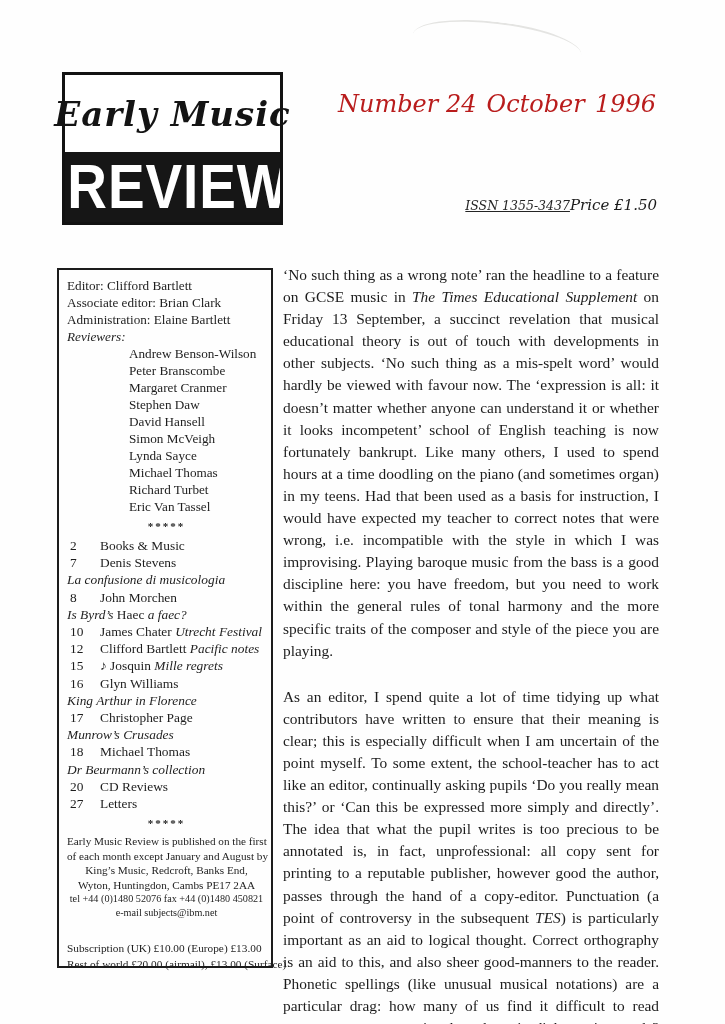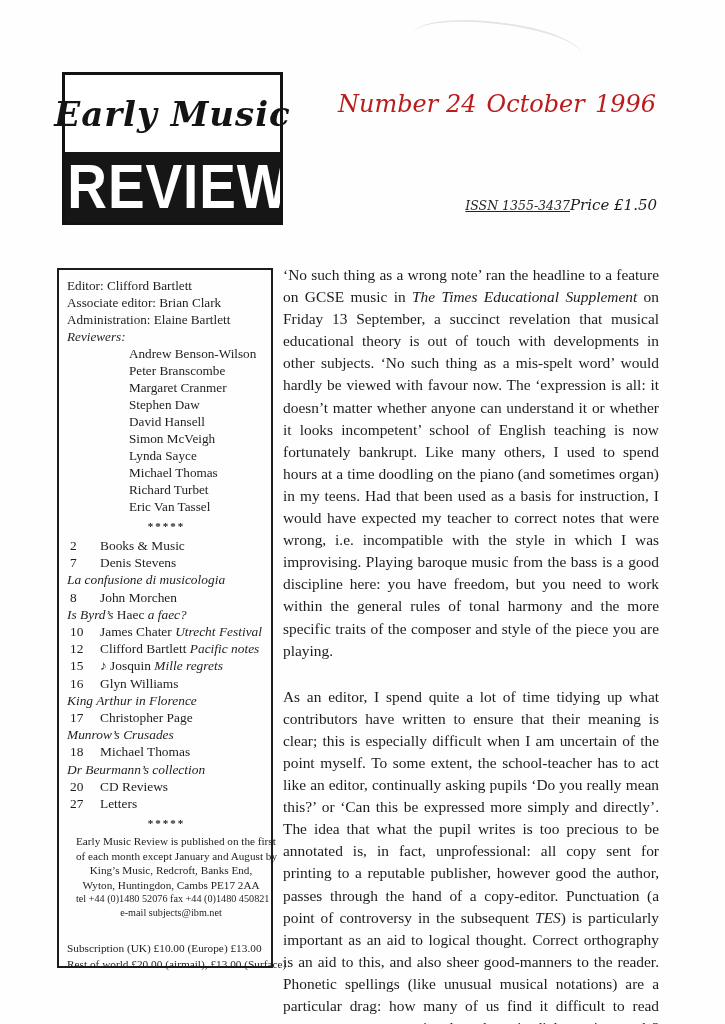--- a/index.html
+++ b/index.html
@@ -80,21 +80,21 @@
   .toc-row { display: flex; font-size: 13.4px; line-height: 17.2px; }
   .toc-num { width: 33px; flex: none; padding-left: 3px; }
   .toc-title { flex: 1; white-space: nowrap; }
   .toc-sub {
     text-align: left; font-size: 13.4px; line-height: 17.2px;
     padding-right: 2px; white-space: nowrap;
   }
   em { font-style: italic; }
 
   .pub { margin-top: 4px; text-align: center; }
-  .pub-line { font-size: 11.2px; line-height: 14.5px; white-space: nowrap; margin-left: 9px; }
+  .pub-line { font-size: 11.2px; line-height: 14.5px; white-space: nowrap; }
   .pub-line.small { font-size: 10.2px; line-height: 13.5px; }
   .subs { margin-top: 22px; text-align: left; }
   .subs-line { font-size: 11.3px; line-height: 15.5px; white-space: nowrap; }
 
   
   .editorial { position: absolute; left: 283px; top: 264px; width: 392px; }
   .edit-para {
     font-size: 15.4px; line-height: 22.1px; text-align: justify;
     margin: 0 16px 24px 0; color: #1c1c1c;
   }

